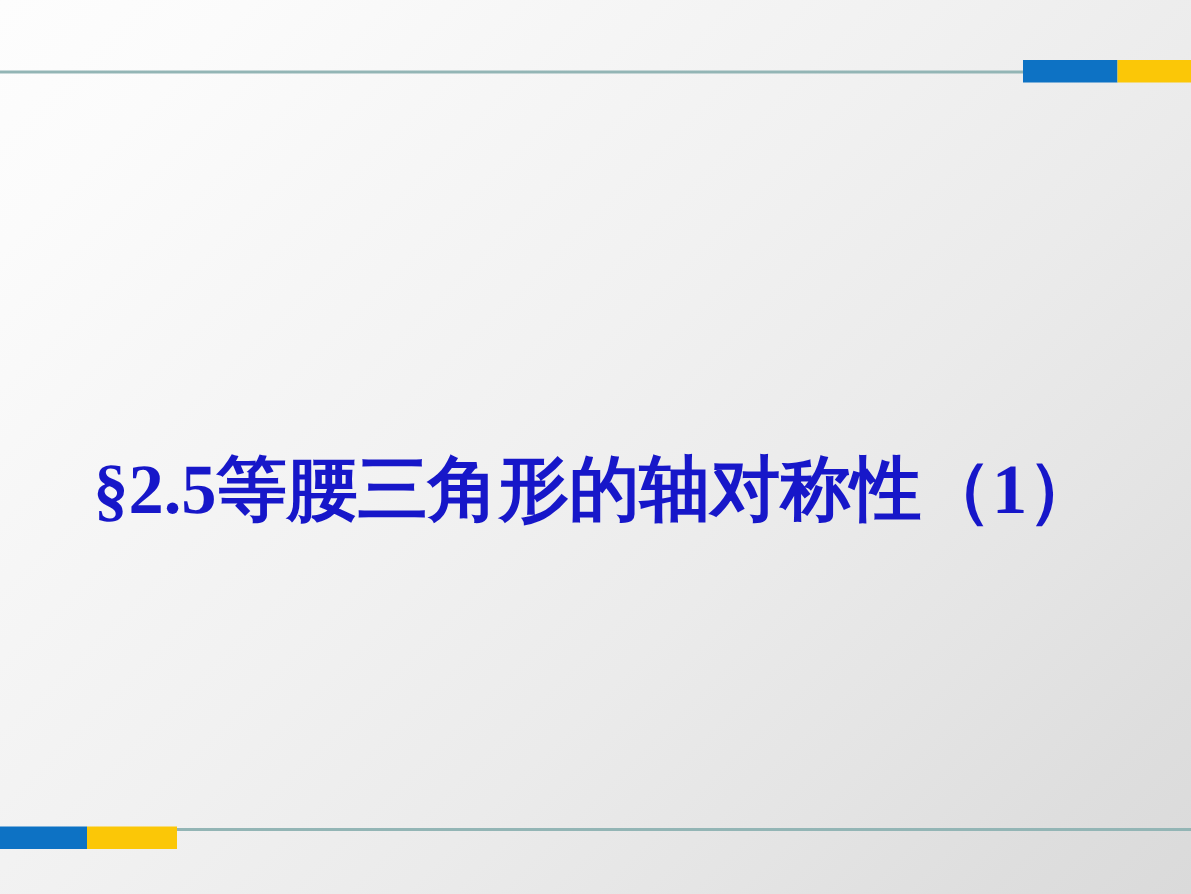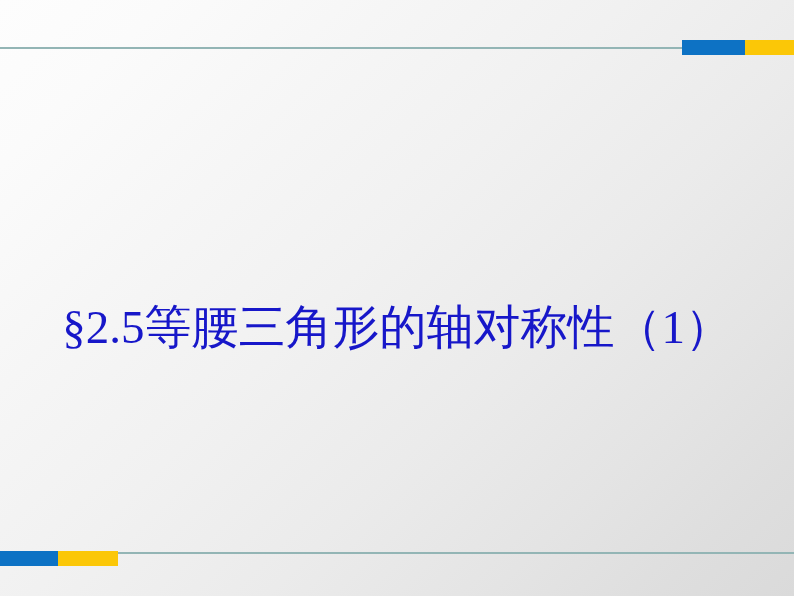--- a/index.html
+++ b/index.html
@@ -102,21 +102,21 @@
     left: 0;
     top: 296px;
     width: 794px;
     text-align: center;
   }
   .slide-title {
     display: inline-block;
     margin: 0;
     font-family: "Liberation Serif", "DejaVu Serif", serif;
     font-size: 47px;
-    font-weight: normal;
+    font-weight: bold;
     line-height: 62px;
     color: #1717c9;
     letter-spacing: 0px;
     white-space: nowrap;
   }
 </style>
 </head>
 <body>
 
 <div id="slide">

